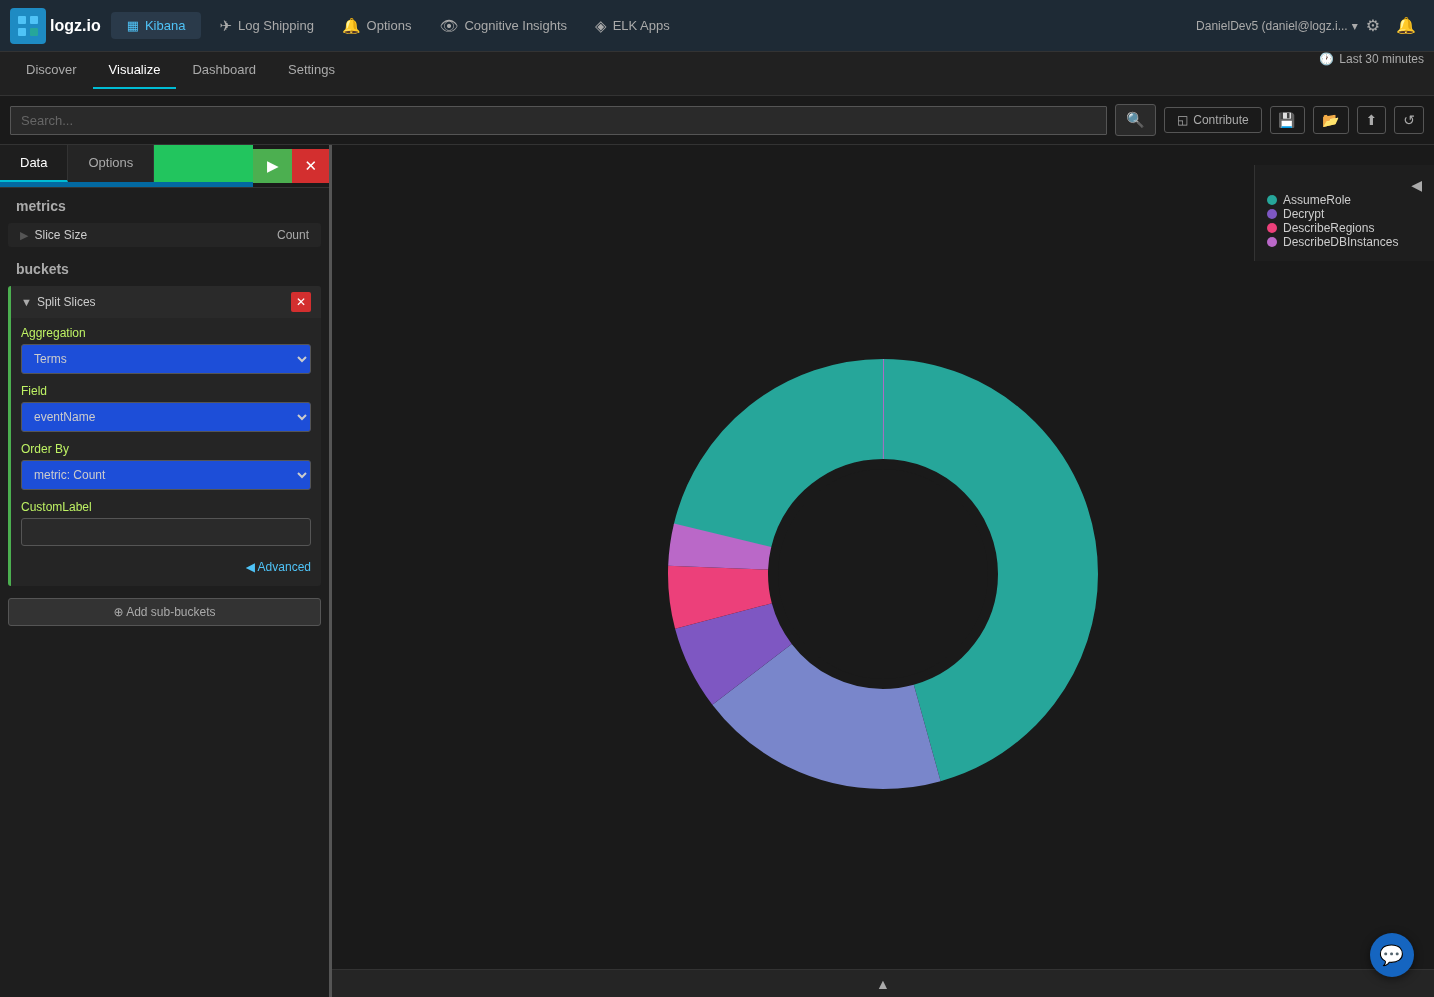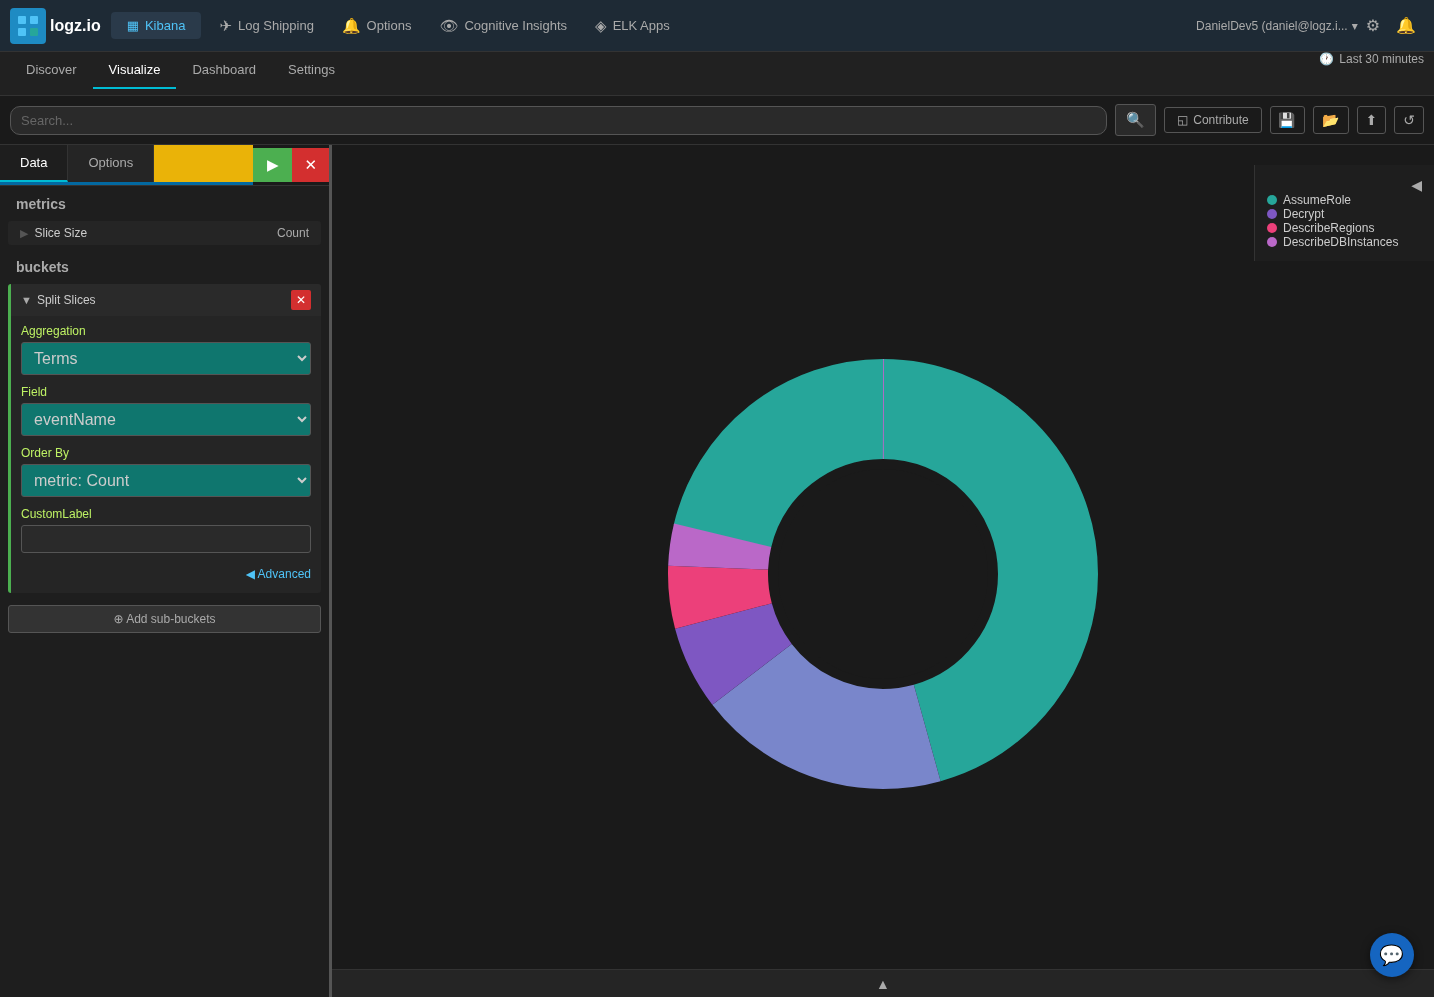--- a/index.html
+++ b/index.html
@@ -56,21 +56,21 @@
     }
     .time-display .clock-icon { margin-right: 5px; }
 
     
     .toolbar {
       background: #1a1a1a; display: flex; align-items: center;
       padding: 8px 10px; border-bottom: 1px solid #333; gap: 8px;
     }
     .search-box {
       flex: 1; background: #2a2a2a; border: 1px solid #555;
-      border-radius: 10px; padding: 6px 10px; color: #ccc; font-size: 13px;
+      border-radius: 1px; padding: 6px 10px; color: #ccc; font-size: 13px;
       outline: none;
     }
     .search-box::placeholder { color: #666; }
     .search-btn {
       background: #2a2a2a; border: 1px solid #555; color: #aaa;
       padding: 6px 10px; cursor: pointer; border-radius: 3px; font-size: 15px;
     }
     .contribute-btn {
       background: none; border: 1px solid #555; color: #aaa;
       padding: 5px 12px; cursor: pointer; border-radius: 3px; font-size: 12px;
@@ -86,21 +86,21 @@
       display: flex; height: calc(997px - 52px - 44px - 44px);
     }
 
     
     .left-panel {
       width: 332px; background: #1e1e1e; border-right: 3px solid #555;
       display: flex; flex-direction: column; overflow-y: auto;
       position: relative;
     }
     .panel-tabs {
-      display: flex; background: #eab308; border-bottom: 3px solid #0369a1;
+      display: flex; background: #22c55e; border-bottom: 5px solid #0369a1;
     }
     .panel-tab {
       padding: 10px 20px; cursor: pointer; color: #aaa; font-size: 13px;
       background: #252525; border-right: 1px solid #333;
     }
     .panel-tab.active { background: #1e1e1e; color: white; border-bottom: 2px solid #00bcd4; }
     .run-btn {
       background: #4caf50; border: none; color: white;
       padding: 8px 14px; cursor: pointer; font-size: 15px; margin-left: auto;
     }
@@ -133,22 +133,22 @@
     .remove-btn {
       background: #d32f2f; border: none; color: white;
       width: 20px; height: 20px; cursor: pointer; font-size: 12px;
       display: flex; align-items: center; justify-content: center; border-radius: 2px;
     }
     .bucket-item-body { padding: 8px 10px; }
 
     .form-group { margin-bottom: 10px; }
     .form-label { color: #bef264; font-size: 12px; margin-bottom: 4px; display: block; }
     .form-select {
-      width: 100%; background: #0f766e; border: 1px solid #555;
-      color: #ccc; padding: 6px 8px; font-size: 16px; border-radius: 3px;
+      width: 100%; background: #1d4ed8; border: 1px solid #555;
+      color: #ccc; padding: 6px 8px; font-size: 12px; border-radius: 3px;
       cursor: pointer; outline: none; appearance: auto;
     }
     .form-input {
       width: 100%; background: #2a2a2a; border: 1px solid #555;
       color: #ccc; padding: 6px 8px; font-size: 12px; border-radius: 3px;
       outline: none;
     }
 
     .order-row { display: flex; gap: 8px; align-items: flex-start; }
     .order-col { flex: 1; }

